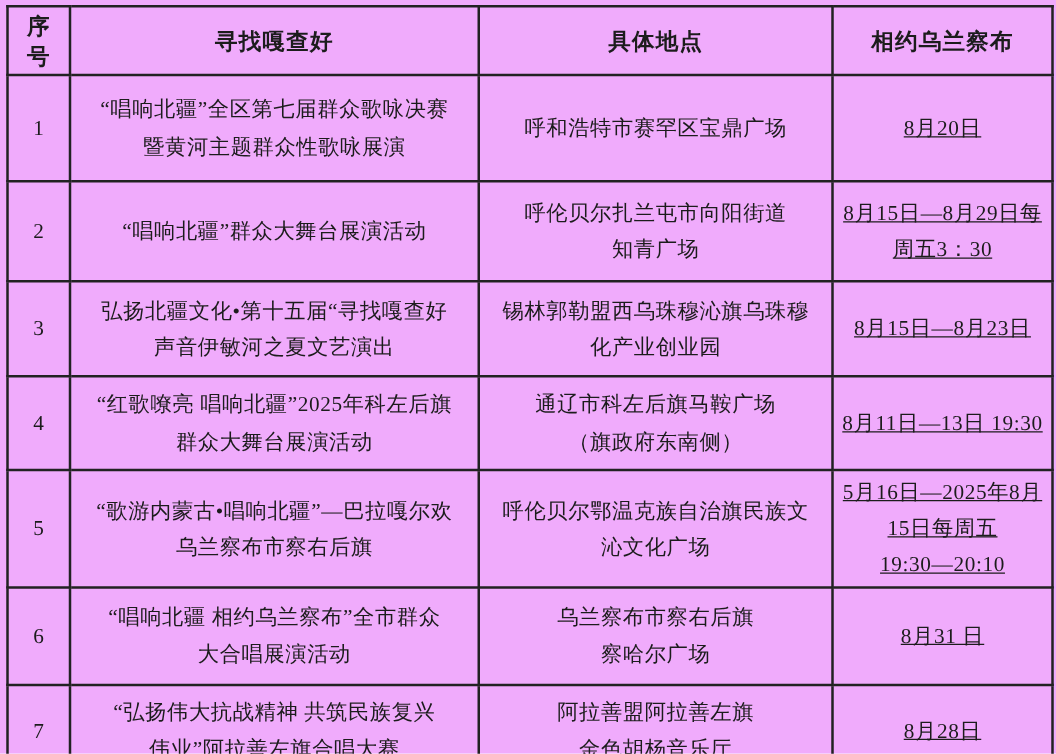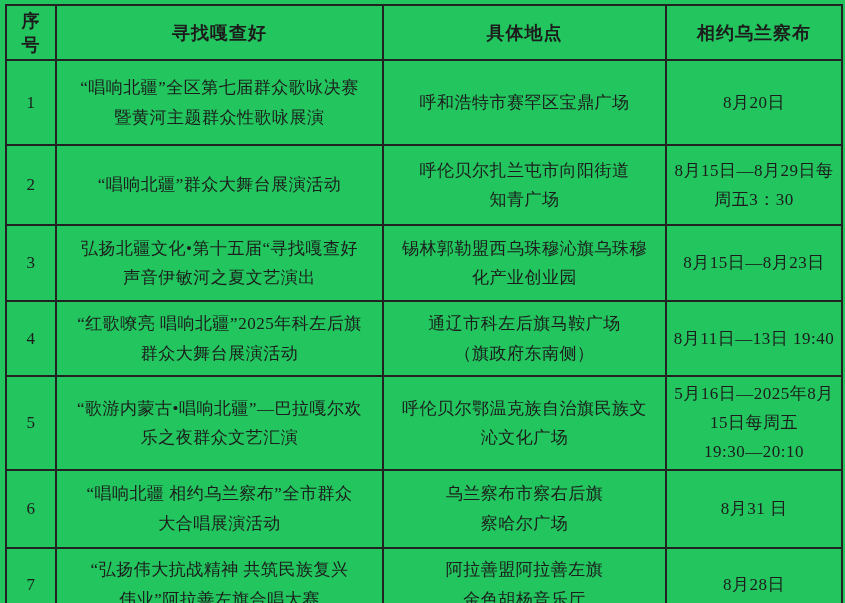--- a/index.html
+++ b/index.html
@@ -7,21 +7,21 @@
     padding: 0;
     background: #ffffff;
     width: 845px;
     height: 603px;
     overflow: hidden;
   }
   .page {
     position: relative;
     width: 845px;
     height: 603px;
-    background: #22c55e;
+    background: #f0abfc;
   }
   table.sched {
     position: absolute;
     left: 5px;
     top: 4px;
     width: 836px;
     border-collapse: collapse;
     table-layout: fixed;
     color: #1c1c1c;
   }
@@ -48,20 +48,21 @@
     line-height: 1.72;
     letter-spacing: 0.5px;
   }
   td.idx {
     font-size: 18px;
     letter-spacing: 0;
   }
   td.time {
     font-size: 17px;
     padding: 2px 4px;
+    text-decoration: underline;
   }
   
   tr.r1 td { height: 79px; }
   tr.r2 td { height: 74px; }
   tr.r3 td { height: 70px; }
   tr.r4 td { height: 69px; }
   tr.r5 td { height: 81px; }
   tr.r6 td { height: 72px; }
   tr.r7 td { height: 68px; }
 </style>
@@ -105,26 +106,26 @@
       <td class="place">锡林郭勒盟西乌珠穆沁旗乌珠穆
 化产业创业园</td>
       <td class="time">8月15日—8月23日</td>
     </tr>
     <tr class="r4">
       <td class="idx">4</td>
       <td class="name">“红歌嘹亮 唱响北疆”2025年科左后旗
 群众大舞台展演活动</td>
       <td class="place">通辽市科左后旗马鞍广场
 （旗政府东南侧）</td>
-      <td class="time">8月11日—13日 19:40</td>
+      <td class="time">8月11日—13日 19:30</td>
     </tr>
     <tr class="r5">
       <td class="idx">5</td>
       <td class="name">“歌游内蒙古•唱响北疆”—巴拉嘎尔欢
-乐之夜群众文艺汇演</td>
+乌兰察布市察右后旗</td>
       <td class="place">呼伦贝尔鄂温克族自治旗民族文
 沁文化广场</td>
       <td class="time">5月16日—2025年8月
 15日每周五
 19:30—20:10</td>
     </tr>
     <tr class="r6">
       <td class="idx">6</td>
       <td class="name">“唱响北疆 相约乌兰察布”全市群众
 大合唱展演活动</td>

